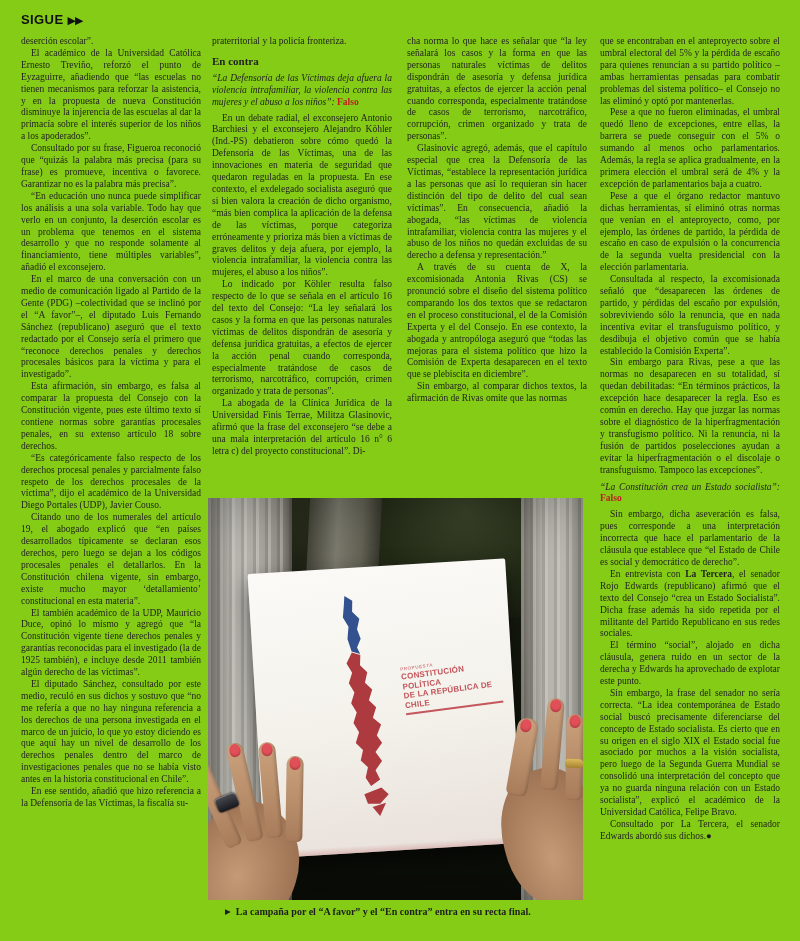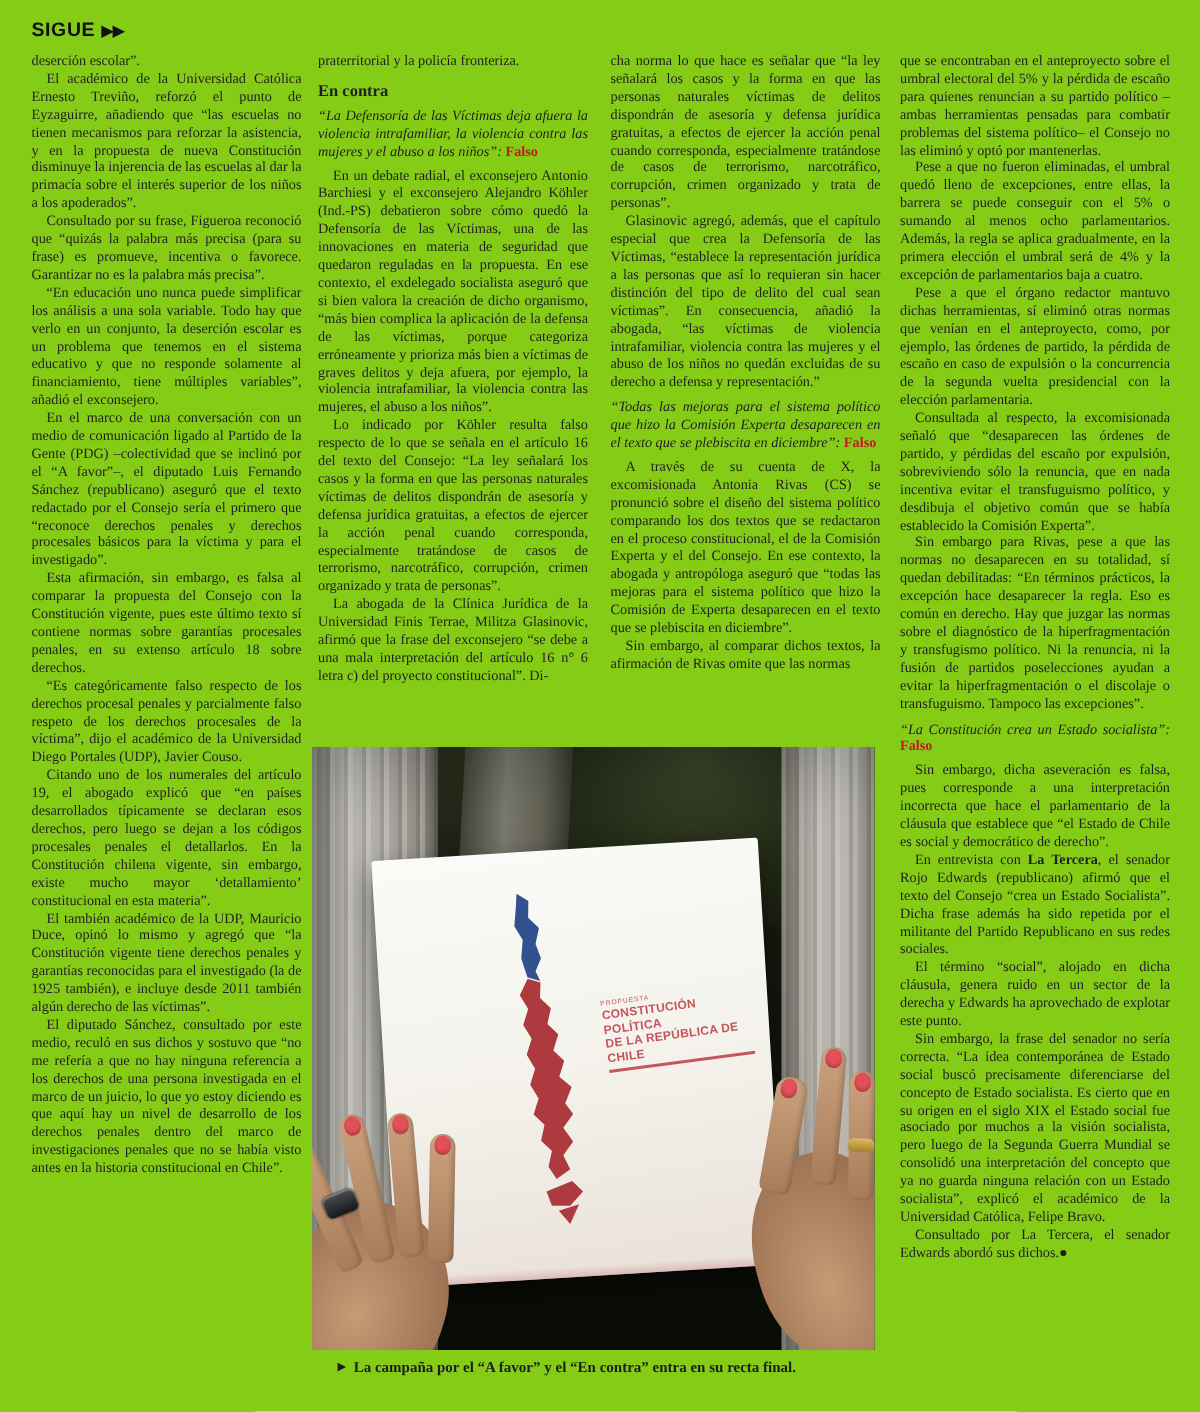--- a/index.html
+++ b/index.html
@@ -85,40 +85,40 @@
 <div class="page">
 
   <div class="sigue">
     <span>SIGUE</span><span class="arrows">▶▶</span>
   </div>
 
   <div class="col" id="col-1">
       <p class="body no-indent">deserción escolar”.</p>
       <p class="body">El académico de la Universidad Católica Ernesto Treviño, reforzó el punto de Eyzaguirre, añadiendo que “las escuelas no tienen mecanismos para reforzar la asistencia, y en la propuesta de nueva Constitución disminuye la injerencia de las escuelas al dar la primacía sobre el interés superior de los niños a los apoderados”.</p>
       <p class="body">Consultado por su frase, Figueroa reconoció que “quizás la palabra más precisa (para su frase) es promueve, incentiva o favorece. Garantizar no es la palabra más precisa”.</p>
-      <p class="body">“En educación uno nunca puede simplificar los análisis a una sola variable. Todo hay que verlo en un conjunto, la deserción escolar es un problema que tenemos en el sistema educativo y que no responde solamente al financiamiento, tiene múltiples variables”, añadió el exconsejero.</p>
+      <p class="body">“En educación uno nunca puede simplificar los análisis a una sola variable. Todo hay que verlo en un conjunto, la deserción escolar es un problema que tenemos en el sistema desarrollo y que no responde solamente al financiamiento, tiene múltiples variables”, añadió el exconsejero.</p>
       <p class="body">En el marco de una conversación con un medio de comunicación ligado al Partido de la Gente (PDG) –colectividad que se inclinó por el “A favor”–, el diputado Luis Fernando Sánchez (republicano) aseguró que el texto redactado por el Consejo sería el primero que “reconoce derechos penales y derechos procesales básicos para la víctima y para el investigado”.</p>
       <p class="body">Esta afirmación, sin embargo, es falsa al comparar la propuesta del Consejo con la Constitución vigente, pues este último texto sí contiene normas sobre garantías procesales penales, en su extenso artículo 18 sobre derechos.</p>
       <p class="body">“Es categóricamente falso respecto de los derechos procesal penales y parcialmente falso respeto de los derechos procesales de la víctima”, dijo el académico de la Universidad Diego Portales (UDP), Javier Couso.</p>
       <p class="body">Citando uno de los numerales del artículo 19, el abogado explicó que “en países desarrollados típicamente se declaran esos derechos, pero luego se dejan a los códigos procesales penales el detallarlos. En la Constitución chilena vigente, sin embargo, existe mucho mayor ‘detallamiento’ constitucional en esta materia”.</p>
       <p class="body">El también académico de la UDP, Mauricio Duce, opinó lo mismo y agregó que “la Constitución vigente tiene derechos penales y garantías reconocidas para el investigado (la de 1925 también), e incluye desde 2011 también algún derecho de las víctimas”.</p>
       <p class="body">El diputado Sánchez, consultado por este medio, reculó en sus dichos y sostuvo que “no me refería a que no hay ninguna referencia a los derechos de una persona investigada en el marco de un juicio, lo que yo estoy diciendo es que aquí hay un nivel de desarrollo de los derechos penales dentro del marco de investigaciones penales que no se había visto antes en la historia constitucional en Chile”.</p>
+      <p class="body">En ese sentido, añadió que hizo referencia a la Defensoría de las Víctimas, la fiscalía su-</p>
     </div>
   <div class="col" id="col-2">
       <p class="body no-indent">praterritorial y la policía fronteriza.</p>
       <p class="subhead">En contra</p>
       <p class="claim">“La Defensoría de las Víctimas deja afuera la violencia intrafamiliar, la violencia contra las mujeres y el abuso a los niños”: <span class="verdict">Falso</span></p>
       <p class="body">En un debate radial, el exconsejero Antonio Barchiesi y el exconsejero Alejandro Köhler (Ind.-PS) debatieron sobre cómo quedó la Defensoría de las Víctimas, una de las innovaciones en materia de seguridad que quedaron reguladas en la propuesta. En ese contexto, el exdelegado socialista aseguró que si bien valora la creación de dicho organismo, “más bien complica la aplicación de la defensa de las víctimas, porque categoriza erróneamente y prioriza más bien a víctimas de graves delitos y deja afuera, por ejemplo, la violencia intrafamiliar, la violencia contra las mujeres, el abuso a los niños”.</p>
       <p class="body">Lo indicado por Köhler resulta falso respecto de lo que se señala en el artículo 16 del texto del Consejo: “La ley señalará los casos y la forma en que las personas naturales víctimas de delitos dispondrán de asesoría y defensa jurídica gratuitas, a efectos de ejercer la acción penal cuando corresponda, especialmente tratándose de casos de terrorismo, narcotráfico, corrupción, crimen organizado y trata de personas”.</p>
       <p class="body">La abogada de la Clínica Jurídica de la Universidad Finis Terrae, Militza Glasinovic, afirmó que la frase del exconsejero “se debe a una mala interpretación del artículo 16 n° 6 letra c) del proyecto constitucional”. Di-</p>
     </div>
   <div class="col" id="col-3">
       <p class="body no-indent">cha norma lo que hace es señalar que “la ley señalará los casos y la forma en que las personas naturales víctimas de delitos dispondrán de asesoría y defensa jurídica gratuitas, a efectos de ejercer la acción penal cuando corresponda, especialmente tratándose de casos de terrorismo, narcotráfico, corrupción, crimen organizado y trata de personas”.</p>
       <p class="body">Glasinovic agregó, además, que el capítulo especial que crea la Defensoría de las Víctimas, “establece la representación jurídica a las personas que así lo requieran sin hacer distinción del tipo de delito del cual sean víctimas”. En consecuencia, añadió la abogada, “las víctimas de violencia intrafamiliar, violencia contra las mujeres y el abuso de los niños no quedán excluidas de su derecho a defensa y representación.”</p>
-      <p class="claim">“Todas las mejoras para el sistema político que hizo la Comisión Experta desaparecen en el texto que se plebiscita en diciembre”: <span class="verdict">Falso</span></p>
       <p class="body">A través de su cuenta de X, la excomisionada Antonia Rivas (CS) se pronunció sobre el diseño del sistema político comparando los dos textos que se redactaron en el proceso constitucional, el de la Comisión Experta y el del Consejo. En ese contexto, la abogada y antropóloga aseguró que “todas las mejoras para el sistema político que hizo la Comisión de Experta desaparecen en el texto que se plebiscita en diciembre”.</p>
       <p class="body">Sin embargo, al comparar dichos textos, la afirmación de Rivas omite que las normas</p>
     </div>
   <div class="col" id="col-4">
       <p class="body no-indent">que se encontraban en el anteproyecto sobre el umbral electoral del 5% y la pérdida de escaño para quienes renuncian a su partido político –ambas herramientas pensadas para combatir problemas del sistema político– el Consejo no las eliminó y optó por mantenerlas.</p>
       <p class="body">Pese a que no fueron eliminadas, el umbral quedó lleno de excepciones, entre ellas, la barrera se puede conseguir con el 5% o sumando al menos ocho parlamentarios. Además, la regla se aplica gradualmente, en la primera elección el umbral será de 4% y la excepción de parlamentarios baja a cuatro.</p>
       <p class="body">Pese a que el órgano redactor mantuvo dichas herramientas, sí eliminó otras normas que venían en el anteproyecto, como, por ejemplo, las órdenes de partido, la pérdida de escaño en caso de expulsión o la concurrencia de la segunda vuelta presidencial con la elección parlamentaria.</p>
       <p class="body">Consultada al respecto, la excomisionada señaló que “desaparecen las órdenes de partido, y pérdidas del escaño por expulsión, sobreviviendo sólo la renuncia, que en nada incentiva evitar el transfuguismo político, y desdibuja el objetivo común que se había establecido la Comisión Experta”.</p>
       <p class="body">Sin embargo para Rivas, pese a que las normas no desaparecen en su totalidad, sí quedan debilitadas: “En términos prácticos, la excepción hace desaparecer la regla. Eso es común en derecho. Hay que juzgar las normas sobre el diagnóstico de la hiperfragmentación y transfugismo político. Ni la renuncia, ni la fusión de partidos poselecciones ayudan a evitar la hiperfragmentación o el discolaje o transfuguismo. Tampoco las excepciones”.</p>
       <p class="claim">“La Constitución crea un Estado socialista”: <span class="verdict">Falso</span></p>

